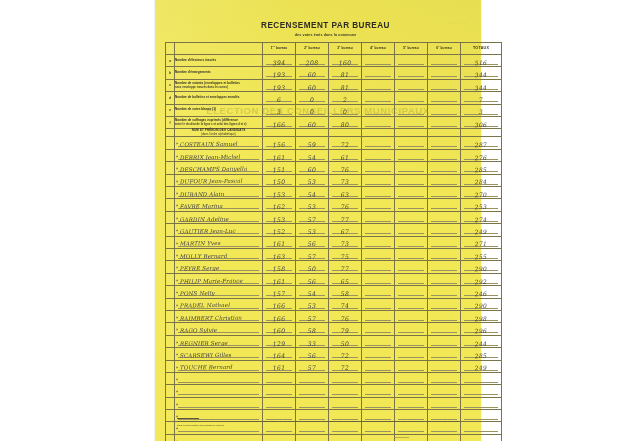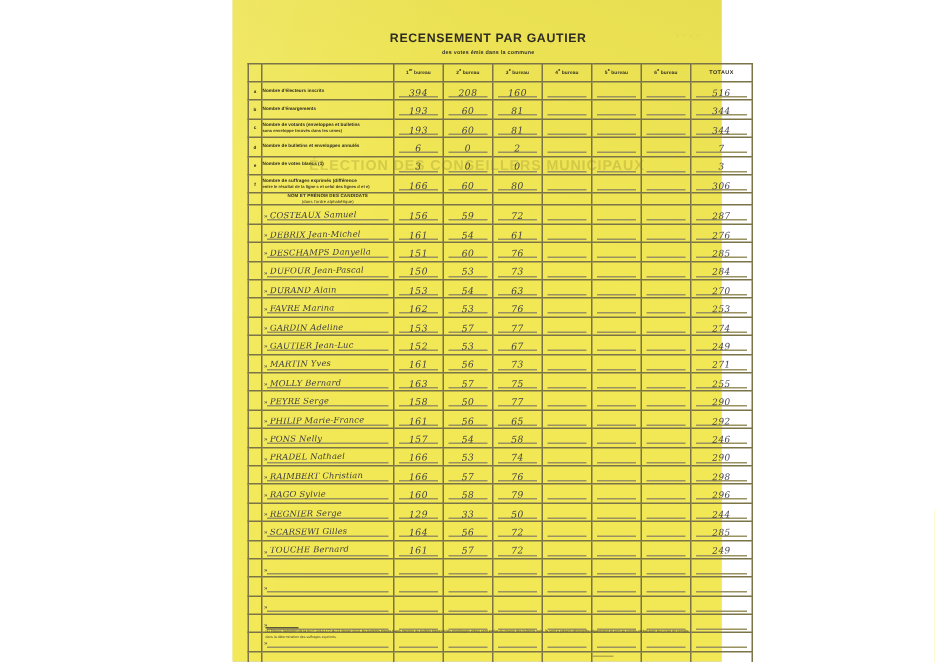--- a/index.html
+++ b/index.html
@@ -73,21 +73,21 @@
 
   .pagefold{position:absolute;left:240px;top:437px;width:14px;height:4px;
             border-top:.6px solid rgba(120,110,60,.5);}
 </style>
 </head>
 <body>
 
 <div id="page">
   <div id="sheet">
 
-    <div class="title">RECENSEMENT PAR GAUTIER</div>
+    <div class="title">RECENSEMENT PAR BUREAU</div>
     <div class="subtitle">des votes émis dans la commune</div>
     <div class="corner-mark">. . . .</div>
 
     <div class="watermark">
       <div>ÉLECTION DES CONSEILLERS MUNICIPAUX</div>
     </div>
 
     <table class="grid">
       <colgroup>
         <col class="c-num">

